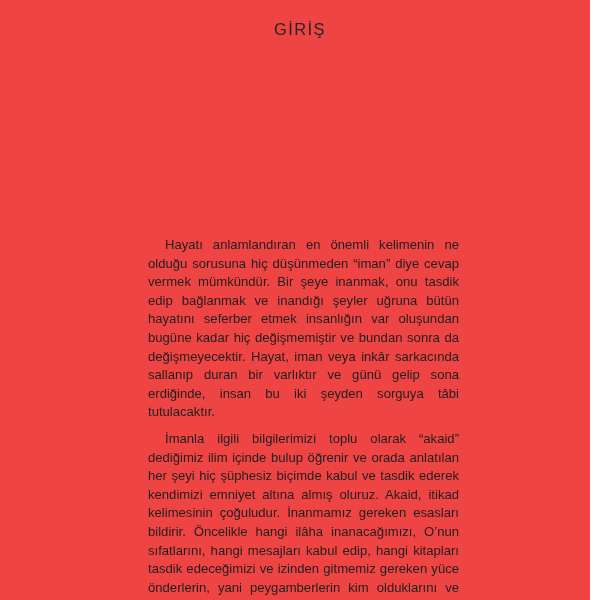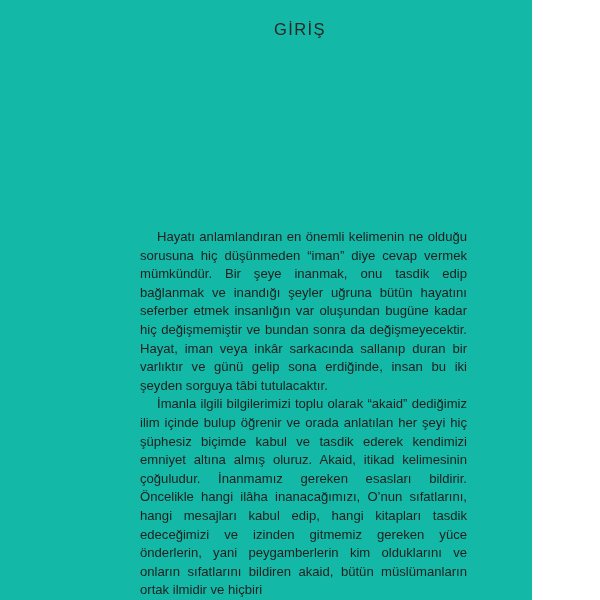--- a/index.html
+++ b/index.html
@@ -11,23 +11,23 @@
     width: 600px;
     height: 600px;
     overflow: hidden;
     font-family: "Liberation Sans", sans-serif;
     color: #1c1c1c;
     -webkit-font-smoothing: antialiased;
   }
 
   .page {
     position: relative;
-    width: 532px;
+    width: 590px;
     height: 600px;
-    background: #14b8a6;
+    background: #ef4444;
     box-sizing: border-box;
   }
 
   
   .chapter-title {
     position: absolute;
     left: 0;
     top: 8px;
     width: 600px;
     text-align: center;
@@ -41,21 +41,21 @@
 
   
   .text-column {
     position: absolute;
     left: 140px;
     top: 228px;
     width: 327px;
   }
 
   .body-paragraph {
-    margin: 0;
+    margin: 8px;
     padding: 0;
     font-family: "Liberation Sans", sans-serif;
     font-size: 13.1px;
     line-height: 18.6px;
     color: #1f1f1f;
     text-align: justify;
     text-justify: inter-word;
     text-indent: 17px;
     hyphens: manual;
     -webkit-hyphens: manual;

